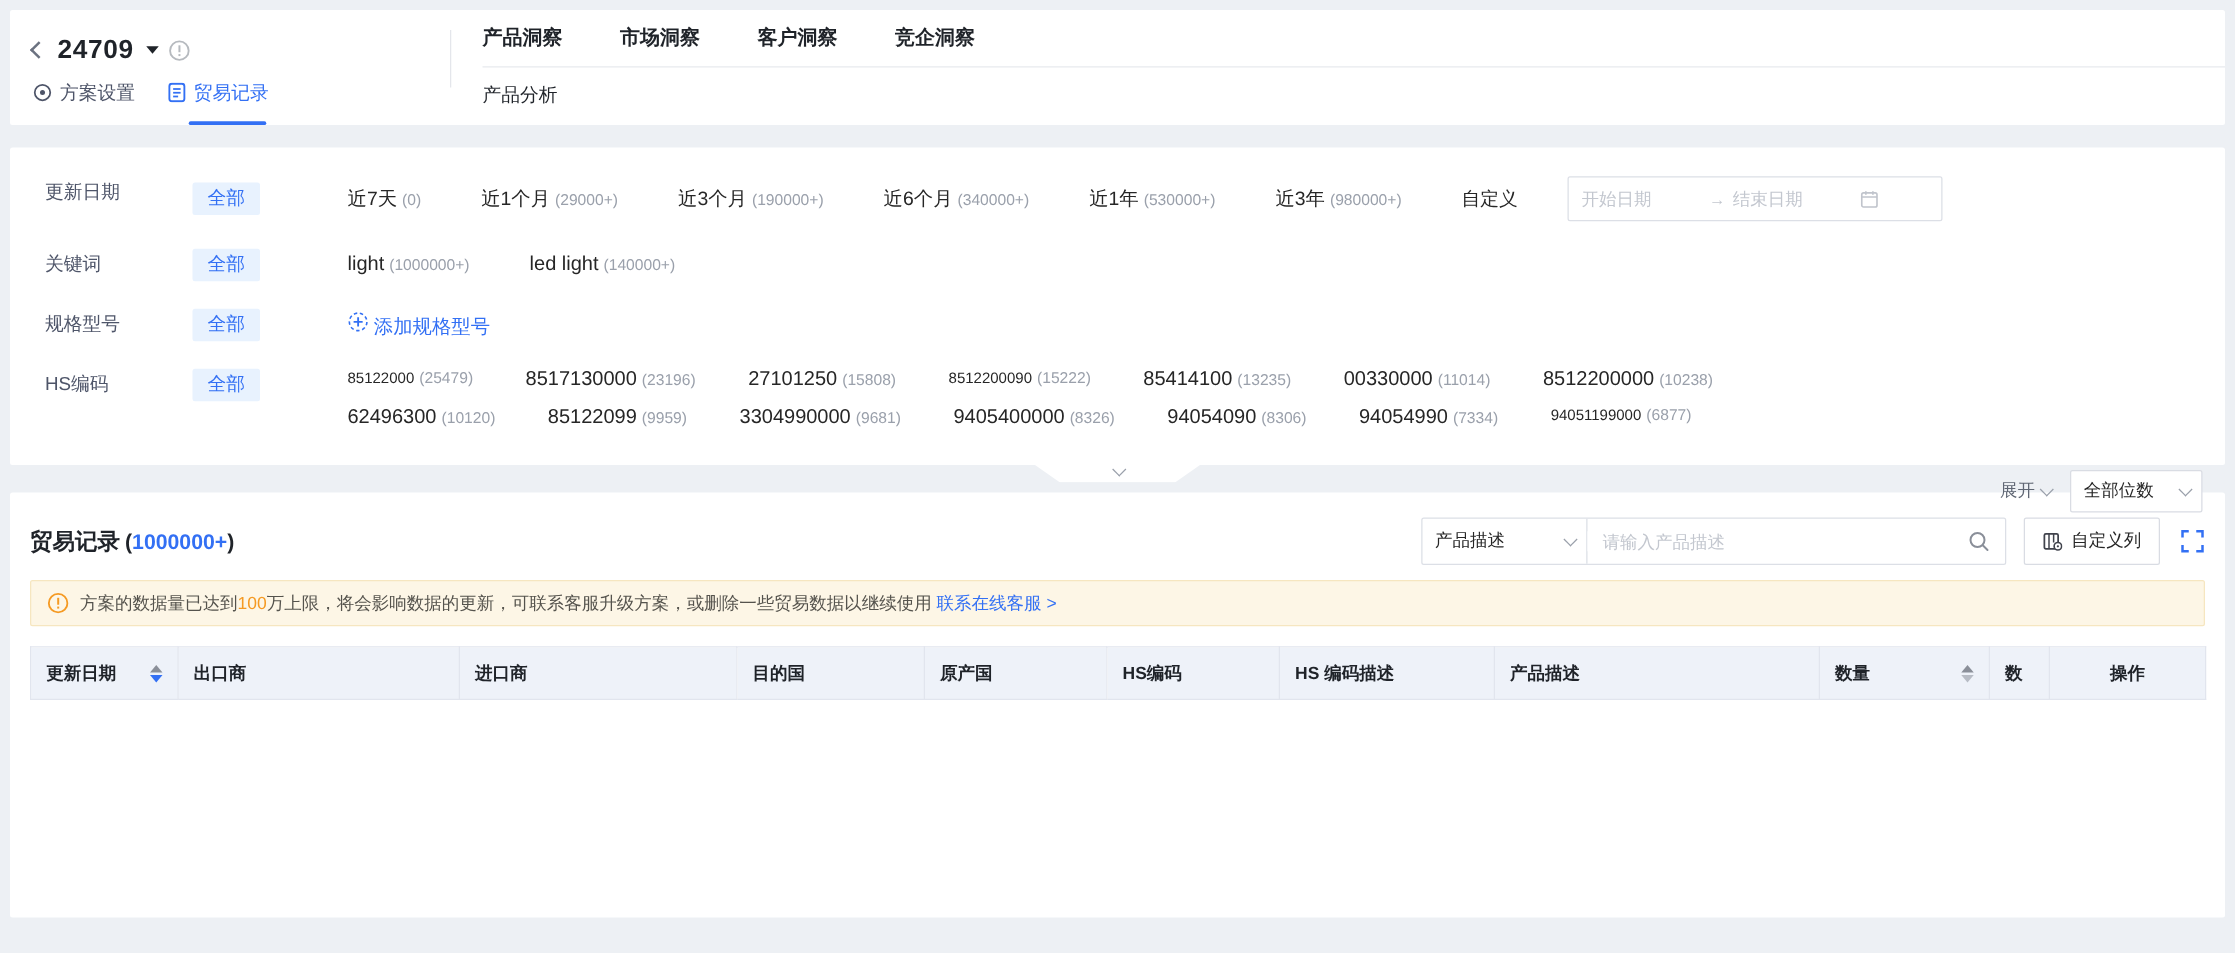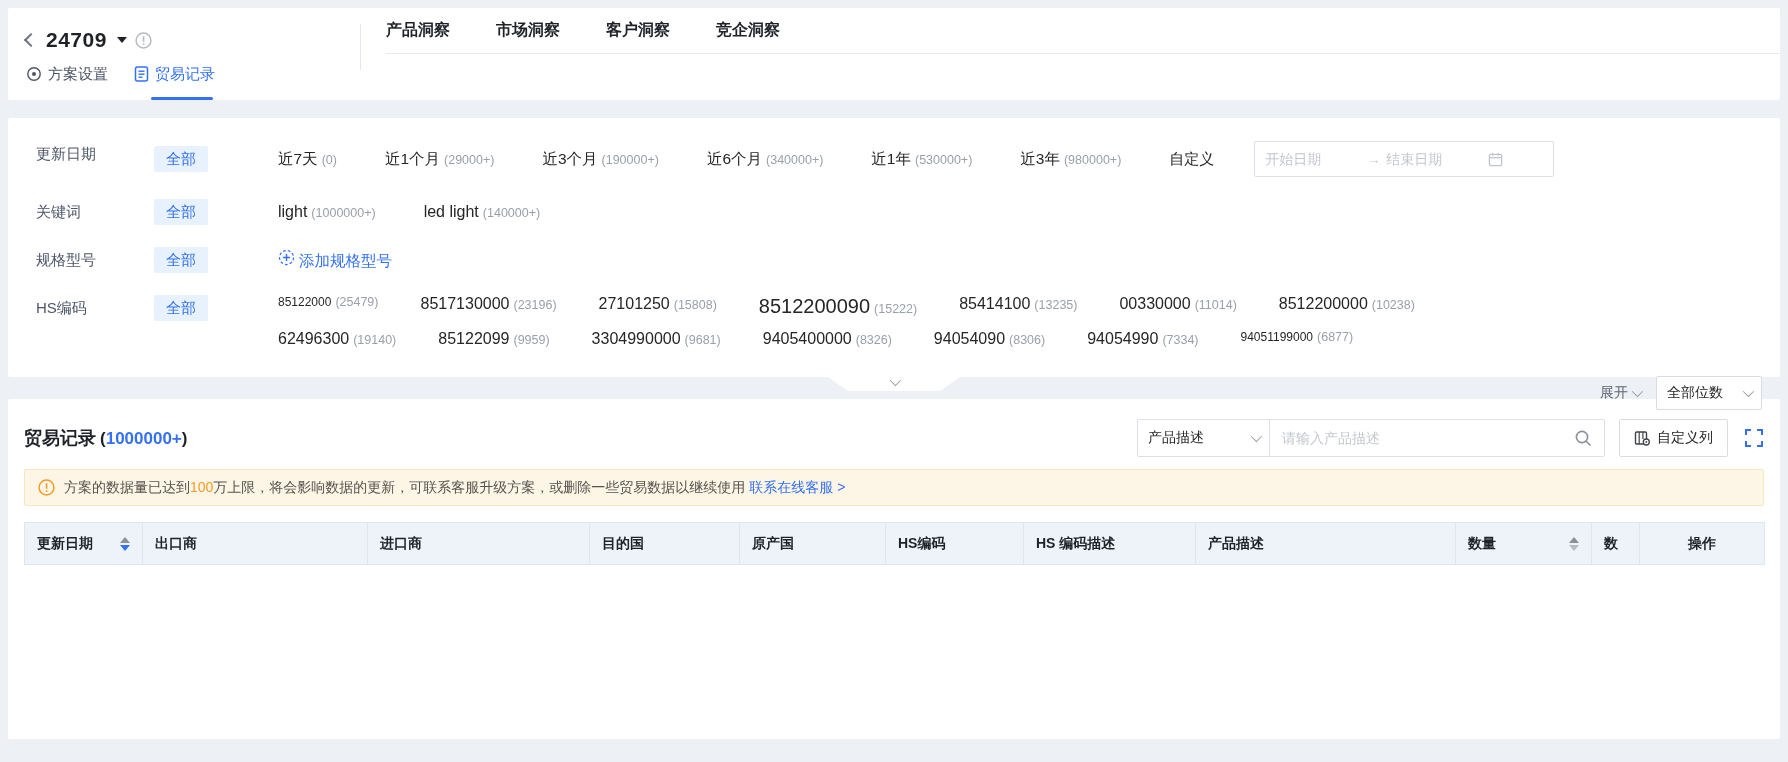--- a/index.html
+++ b/index.html
@@ -115,20 +115,23 @@
       <span class="tab-underline"></span>
     </div>
     <span class="hdr-divider"></span>
     <div class="hdr-right">
       <div class="main-nav" id="main-nav">
           <span class="nav-item">产品洞察</span>
           <span class="nav-item">市场洞察</span>
           <span class="nav-item">客户洞察</span>
           <span class="nav-item">竞企洞察</span>
         </div>
+      <div class="sub-nav">
+        <span>产品分析</span>
+      </div>
     </div>
   </div>
 
   <div class="card filters">
 
     <div class="f-row">
       <span class="f-label">更新日期</span>
       <div class="f-content">
         <span class="chip-all">全部</span>
         <span id="date-options" style="display:flex;column-gap:48px;flex-wrap:wrap;">
@@ -216,40 +219,40 @@
               </span>
               <span class="f-opt">
                 <span class="nm" style="font-size: 16px;">8517130000</span>
                 <span class="ct">(23196)</span>
               </span>
               <span class="f-opt">
                 <span class="nm" style="font-size: 16px;">27101250</span>
                 <span class="ct">(15808)</span>
               </span>
               <span class="f-opt">
-                <span class="nm" style="font-size: 20px;">8512200090</span>
+                <span class="nm" style="font-size: 12px;">8512200090</span>
                 <span class="ct">(15222)</span>
               </span>
               <span class="f-opt">
                 <span class="nm" style="font-size: 16px;">85414100</span>
                 <span class="ct">(13235)</span>
               </span>
               <span class="f-opt">
                 <span class="nm" style="font-size: 16px;">00330000</span>
                 <span class="ct">(11014)</span>
               </span>
               <span class="f-opt">
                 <span class="nm" style="font-size: 16px;">8512200000</span>
                 <span class="ct">(10238)</span>
               </span>
             </div>
           <div class="hs-line" id="hs-line2">
               <span class="f-opt">
                 <span class="nm" style="font-size: 16px;">62496300</span>
-                <span class="ct">(19140)</span>
+                <span class="ct">(10120)</span>
               </span>
               <span class="f-opt">
                 <span class="nm" style="font-size: 16px;">85122099</span>
                 <span class="ct">(9959)</span>
               </span>
               <span class="f-opt">
                 <span class="nm" style="font-size: 16px;">3304990000</span>
                 <span class="ct">(9681)</span>
               </span>
               <span class="f-opt">

